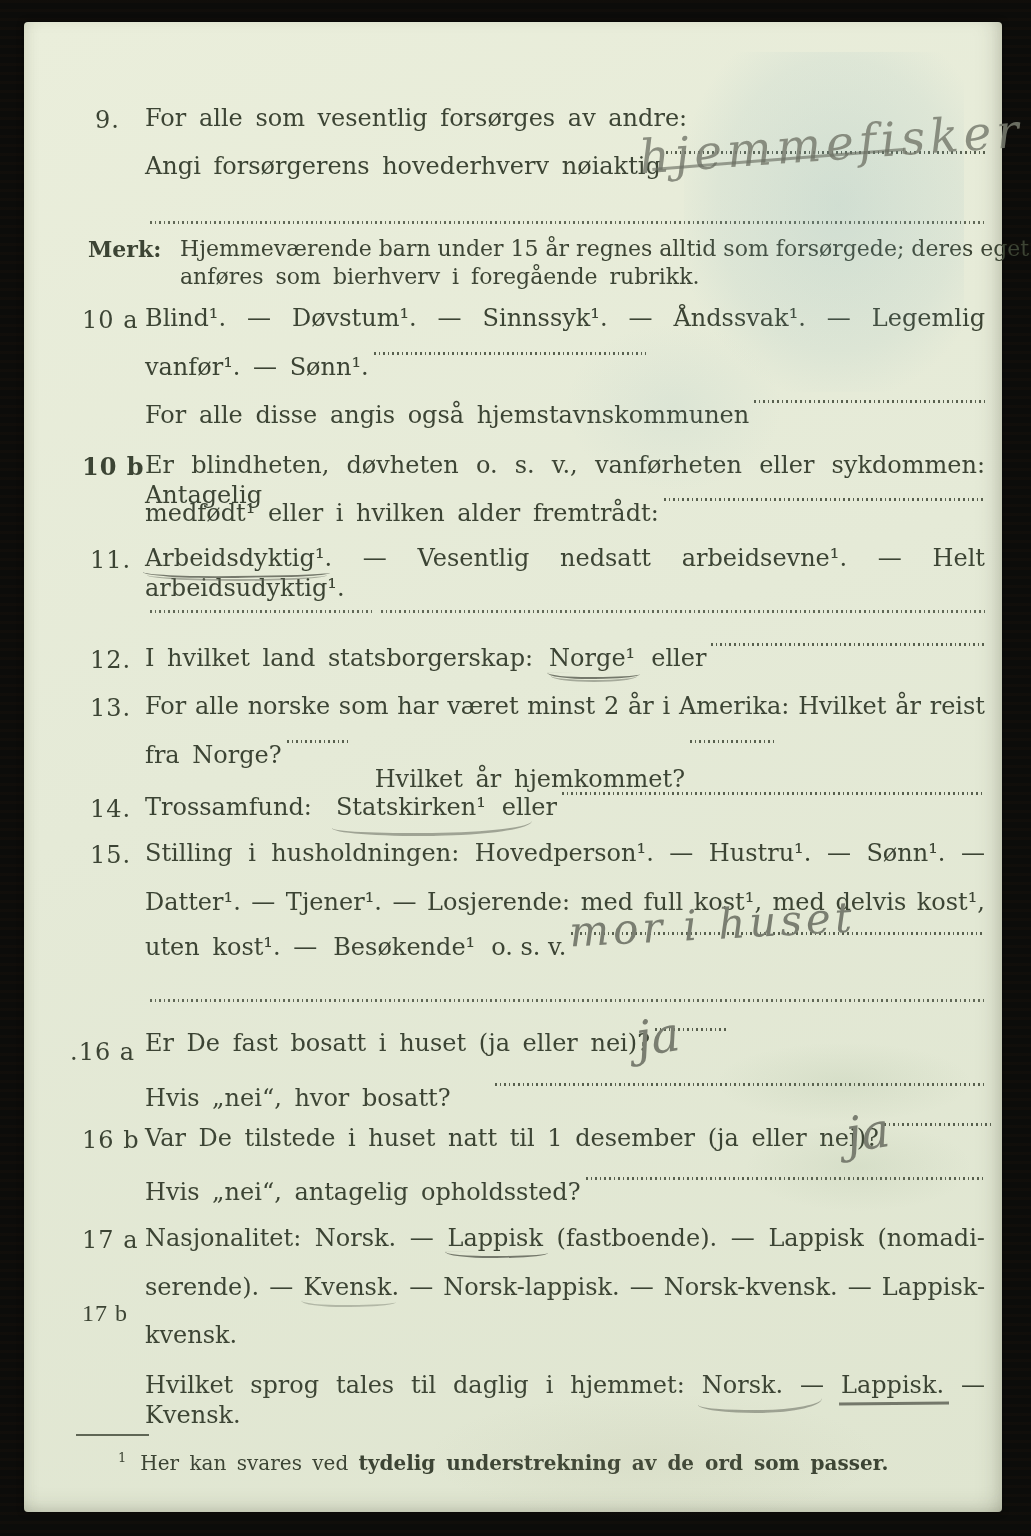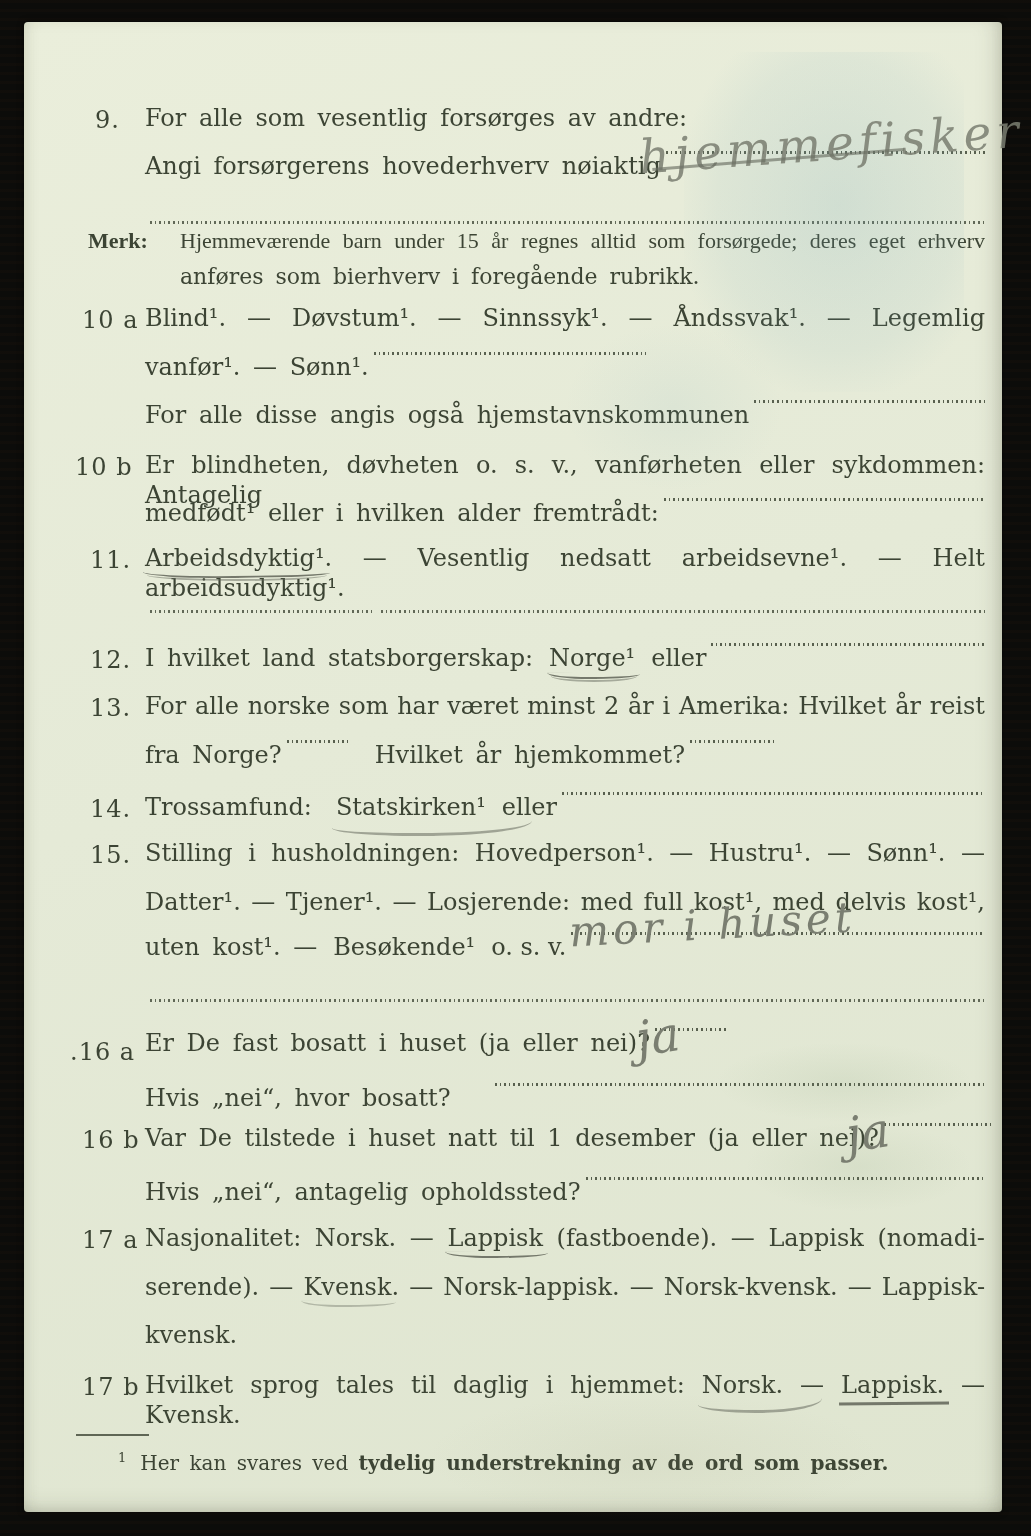--- a/index.html
+++ b/index.html
@@ -69,38 +69,38 @@
     <div class="row ws" style="top:81px;">For alle som vesentlig forsørges av andre:</div>
     <div class="row flex" style="top:129px;">
       <span class="ws">Angi forsørgerens hovederhverv nøiaktig</span>
       <span class="dotfill"></span>
     </div>
     <div class="hw" style="left:615px;top:94px;font-size:47px;letter-spacing:5px;transform:rotate(-4deg);opacity:.85;">hjemmefisker</div>
     <div class="strike" style="left:628px;top:136px;width:252px;transform:rotate(-4.5deg);"></div>
 
     <div class="dotline" style="left:126px;top:199px;width:835px;"></div>
 
-    <div class="row flex" style="left:64px;top:204px;width:897px;font-family:Liberation Serif, serif;">
+    <div class="row flex" style="left:64px;top:212px;width:897px;">
       <span class="merk-label">Merk:</span>
       <span class="merk-text">Hjemmeværende barn under 15 år regnes alltid som forsørgede; deres eget erhverv</span>
     </div>
     <div class="row ws small" style="left:156px;top:240px;">anføres som bierhverv i foregående rubrikk.</div>
 
     <span class="qnum" style="left:58px;top:283px;">10 a</span>
     <div class="row justify" style="top:281px;">Blind¹. — Døvstum¹. — Sinnssyk¹. — Åndssvak¹. — Legemlig</div>
     <div class="row flex" style="top:330px;">
       <span class="ws">vanfør¹. — Sønn¹.</span>
       <span class="dotseg" style="width:272px;"></span>
     </div>
     <div class="row flex" style="top:378px;">
       <span class="ws">For alle disse angis også hjemstavnskommunen</span>
       <span class="dotfill"></span>
     </div>
 
-    <span class="qnum" style="left:51px;top:430px;">10 b</span>
+    <span class="qnum" style="left:58px;top:430px;font-weight:bold;">10 b</span>
     <div class="row justify" style="top:428px;">Er blindheten, døvheten o. s. v., vanførheten eller sykdommen: Antagelig</div>
     <div class="row flex" style="top:476px;">
       <span class="ws">medfødt¹  eller i hvilken alder fremtrådt:</span>
       <span class="dotfill"></span>
     </div>
 
     <span class="qnum" style="left:66px;top:523px;">11.</span>
     <div class="row justify" style="top:521px;"><span class="pu pu-double">Arbeidsdyktig¹</span><span>. — Vesentlig nedsatt arbeidsevne¹. — Helt arbeidsudyktig¹.</span></div>
 
     <div class="dotline" style="left:126px;top:588px;width:225px;"></div>
@@ -112,21 +112,21 @@
       <span class="pu pu-double fgap">Norge¹</span>
       <span class="fgap">eller</span>
       <span class="dotfill"></span>
     </div>
 
     <span class="qnum" style="left:66px;top:671px;">13.</span>
     <div class="row justify" style="top:669px;">For alle norske som har været minst 2 år i Amerika: Hvilket år reist</div>
     <div class="row flex" style="top:718px;">
       <span class="ws">fra Norge?</span>
       <span class="dotseg" style="width:62px;"></span>
-      <span class="ws" style="margin-left:26px;">Hvilket år hjemkommet?</span>
+      <span class="ws" style="margin-left:26px;margin-top:24px;">Hvilket år hjemkommet?</span>
       <span class="dotseg" style="width:84px;"></span>
     </div>
 
     <span class="qnum" style="left:66px;top:772px;">14.</span>
     <div class="row flex" style="top:770px;">
       <span>Trossamfund:</span>
       <span class="pu pu-curve fgap" style="margin-left:24px;">Statskirken¹</span>
       <span class="fgap">eller</span>
       <span class="dotfill"></span>
     </div>
@@ -164,21 +164,21 @@
     <div class="row flex" style="top:1155px;">
       <span class="ws">Hvis „nei“, antagelig opholdssted?</span>
       <span class="dotfill"></span>
     </div>
 
     <span class="qnum" style="left:58px;top:1203px;">17 a</span>
     <div class="row justify" style="top:1201px;"><span>Nasjonalitet:  Norsk. —</span> <span class="pu">Lappisk</span> <span>(fastboende). — Lappisk (nomadi-</span></div>
     <div class="row justify" style="top:1250px;"><span>serende). —</span> <span class="pu pu-faint">Kvensk</span><span>. — Norsk-lappisk. — Norsk-kvensk. — Lappisk-</span></div>
     <div class="row ws" style="top:1298px;">kvensk.</div>
 
-    <span class="qnum" style="left:58px;top:1350px;">17 b</span>
+    <span class="qnum" style="left:58px;top:1276px;font-family:Liberation Serif, serif;">17 b</span>
     <div class="row justify" style="top:1348px;"><span>Hvilket sprog tales til daglig i hjemmet:</span> <span class="pu pu-faint pu-curve">Norsk</span><span>. —</span> <span class="pu pu-strong">Lappisk.</span> <span>— Kvensk.</span></div>
 
     <div class="fnrule" style="left:52px;top:1412px;width:73px;"></div>
     <div class="footnote" style="left:94px;top:1424px;">
       <span class="fnsup">1</span><span>Her kan svares ved </span><span class="fnbold">tydelig understrekning av de ord som passer.</span>
     </div>
 
   </div>
 </div>
 

